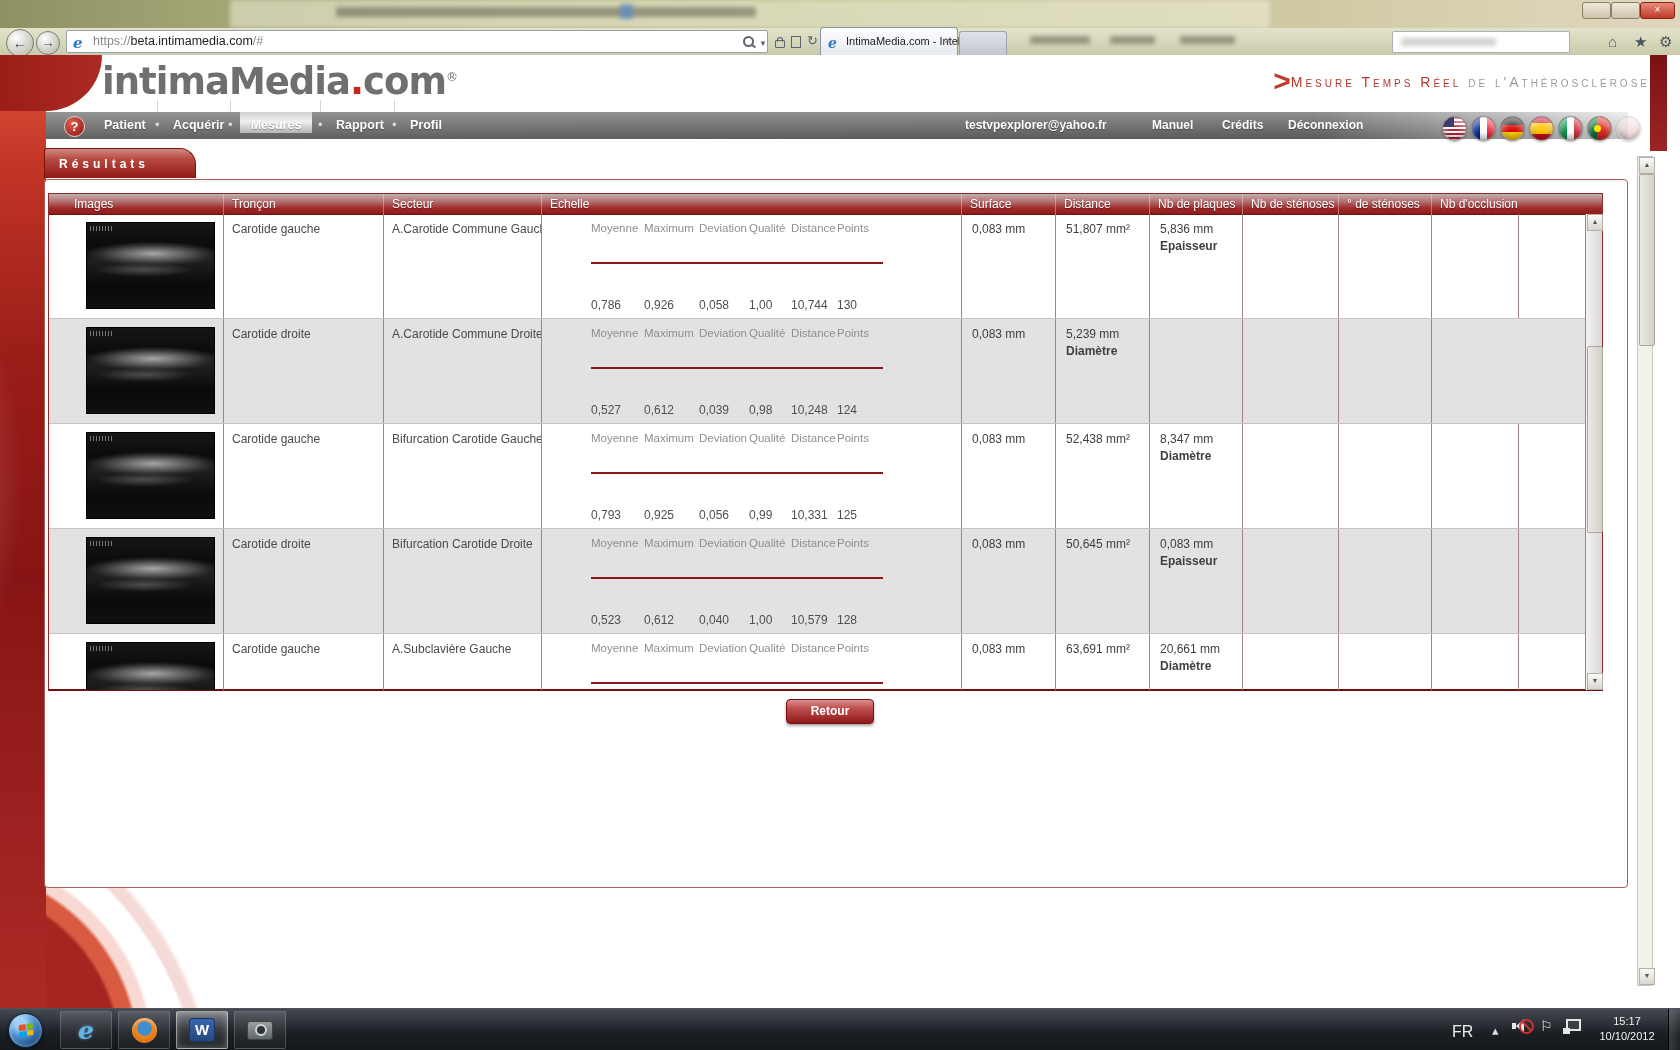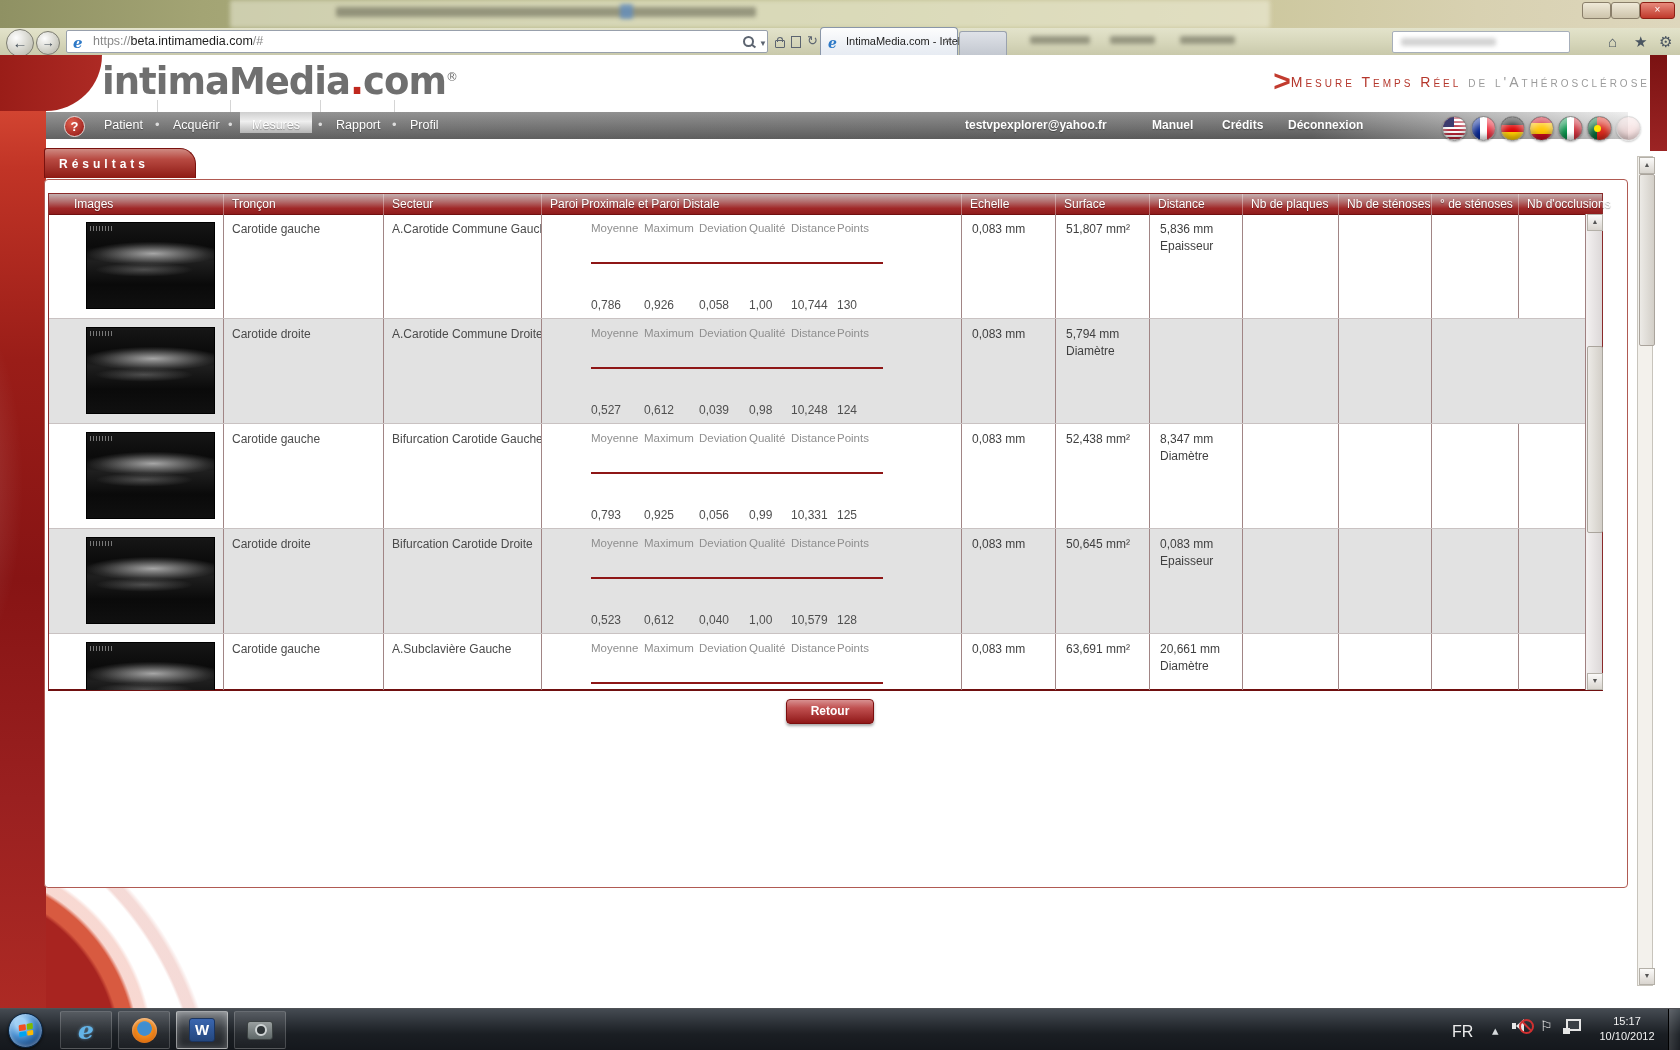--- a/index.html
+++ b/index.html
@@ -77,21 +77,21 @@
   #tagline .gray{color:#9b9b9b;}
 
   
   #navbar{left:46px;top:112px;width:1582px;height:27px;
     background:linear-gradient(180deg,rgba(255,255,255,.22),rgba(0,0,0,.18)),
                linear-gradient(90deg,#777 0%,#6d6d6d 80%,#b9b9b9 93%,#ececec 100%);}
   .navtick{position:absolute;top:100px;width:1px;height:12px;background:#d5d5d5;}
   #nav-help{left:64px;top:116px;width:19px;height:19px;border-radius:50%;border:1px solid #e8d6d4;
     background:radial-gradient(circle at 35% 30%,#e0604e,#8c1212);color:#fff;font-weight:bold;
     font-size:13px;text-align:center;line-height:19px;}
-  .navitem{position:absolute;top:112px;height:21px;line-height:27px;color:#fff;font-weight:normal;
+  .navitem{position:absolute;top:112px;height:21px;line-height:27px;color:#fff;font-weight:bold;
     font-size:12.5px;text-shadow:0 1px 1px rgba(0,0,0,.35);}
   #nav-mesures{left:240px;width:72px;text-align:center;
     background:linear-gradient(180deg,#cfcfcf,#efefef 45%,#b5b5b5);}
   .nav-dot{position:absolute;top:112px;height:27px;line-height:26px;color:#dcdcdc;font-size:13px;}
   .nav-dot::before{content:"•";}
   .navlink{position:absolute;top:112px;height:27px;line-height:27px;color:#fff;font-weight:bold;font-size:12px;
     text-shadow:0 1px 1px rgba(0,0,0,.35);}
   #flags{left:1442px;top:116px;display:flex;gap:4px;}
   .flag{width:23px;height:23px;border-radius:50%;position:relative;overflow:hidden;border:1px solid #8a8a8a;
     box-shadow:inset 0 7px 7px rgba(255,255,255,.55),inset 0 -4px 5px rgba(0,0,0,.3),0 1px 2px rgba(0,0,0,.3);}
@@ -130,21 +130,21 @@
                radial-gradient(70px 10px at 45% 55%,rgba(160,160,160,.4),transparent 70%),
                linear-gradient(180deg,#161616 0%,#0b0b0b 28%,#1f1f1f 45%,#0a0a0a 72%,#101010 100%);}
   .thumb::before{content:"";position:absolute;left:3px;top:3px;width:22px;height:5px;opacity:.6;
     background:repeating-linear-gradient(90deg,#bbb 0 1px,transparent 1px 3px);}
   .cell-text{position:absolute;top:8px;left:8px;font-size:12px;color:#4a4a4a;white-space:nowrap;}
   .sub-h{position:absolute;top:8px;color:#8f8f8f;font-size:11.5px;}
   .sub-v{position:absolute;top:84px;color:#4f4f4f;font-size:12px;}
   .p0{left:49px}.p1{left:102px}.p2{left:157px}.p3{left:207px}.p4{left:249px}.p5{left:295px}
   .redline{position:absolute;left:49px;top:48px;width:292px;height:2px;background:#8e1616;}
   .cell-val{position:absolute;top:8px;left:10px;font-size:12px;color:#3f3f3f;white-space:nowrap;}
-  .cell-val2{top:25px;}
+  .cell-val2{top:25px;font-weight:bold;}
 
   
   #inner-sb{position:absolute;left:1536px;top:20px;width:17px;height:476px;
     background:linear-gradient(90deg,#f4f1f1,#dcd8d8);border-left:1px solid #a08080;box-sizing:border-box;}
   .sb-btn{position:absolute;left:1px;width:14px;height:15px;background:linear-gradient(180deg,#fbfaf9,#d9d5cf);
     border:1px solid #b4b0a8;text-align:center;font-size:7px;color:#555;line-height:14px;}
   .sb-thumb{position:absolute;left:1px;width:14px;border:1px solid #aaa49c;border-radius:2px;
     background:linear-gradient(90deg,#eceae6,#d3cfc8);}
   #inner-sb .up{top:0;} #inner-sb .up::after{content:"▲";}
   #inner-sb .dn{bottom:0;} #inner-sb .dn::after{content:"▼";}
@@ -285,21 +285,20 @@
   </div>
 
   <div id="panel" class="abs"></div>
   <div id="results-tab" class="abs">Résultats</div>
 
   <div id="results-table" class="abs">
     <div id="thead" class="tgrid">
       <div class="hcell">Images</div>
       <div class="hcell">Tronçon</div>
       <div class="hcell">Secteur</div>
-      <div class="hcell">Paroi Proximale et Paroi Distale</div>
       <div class="hcell">Echelle</div>
       <div class="hcell">Surface</div>
       <div class="hcell">Distance</div>
       <div class="hcell">Nb de plaques</div>
       <div class="hcell">Nb de sténoses</div>
       <div class="hcell">° de sténoses</div>
       <div class="hcell">Nb d'occlusions</div>
     </div>
     <div id="tbody">
 
@@ -366,21 +365,21 @@
           <span class="sub-v p1">0,612</span>
           <span class="sub-v p2">0,039</span>
           <span class="sub-v p3">0,98</span>
           <span class="sub-v p4">10,248</span>
           <span class="sub-v p5">124</span>
         </div>
         <div class="tc">
             <span class="cell-val">0,083 mm</span>
           </div>
         <div class="tc">
-            <span class="cell-val">5,794 mm</span>
+            <span class="cell-val">5,239 mm</span>
             <span class="cell-val cell-val2">Diamètre</span>
           </div>
         <div class="tc"></div>
         <div class="tc"></div>
         <div class="tc"></div>
         <div class="tc"></div>
       </div>
 
       <div class="t-row tgrid">
         <div class="tc">

